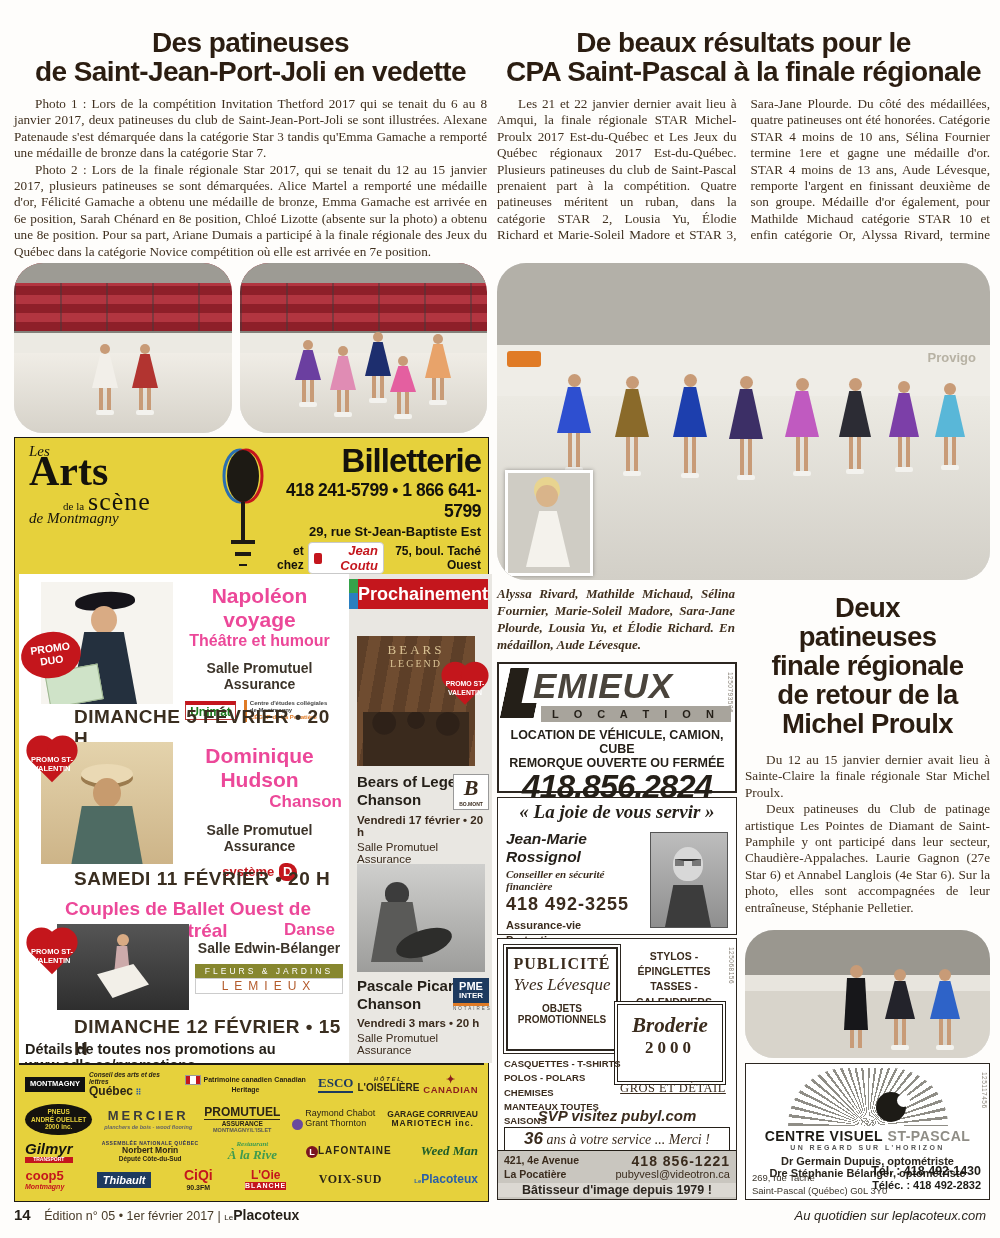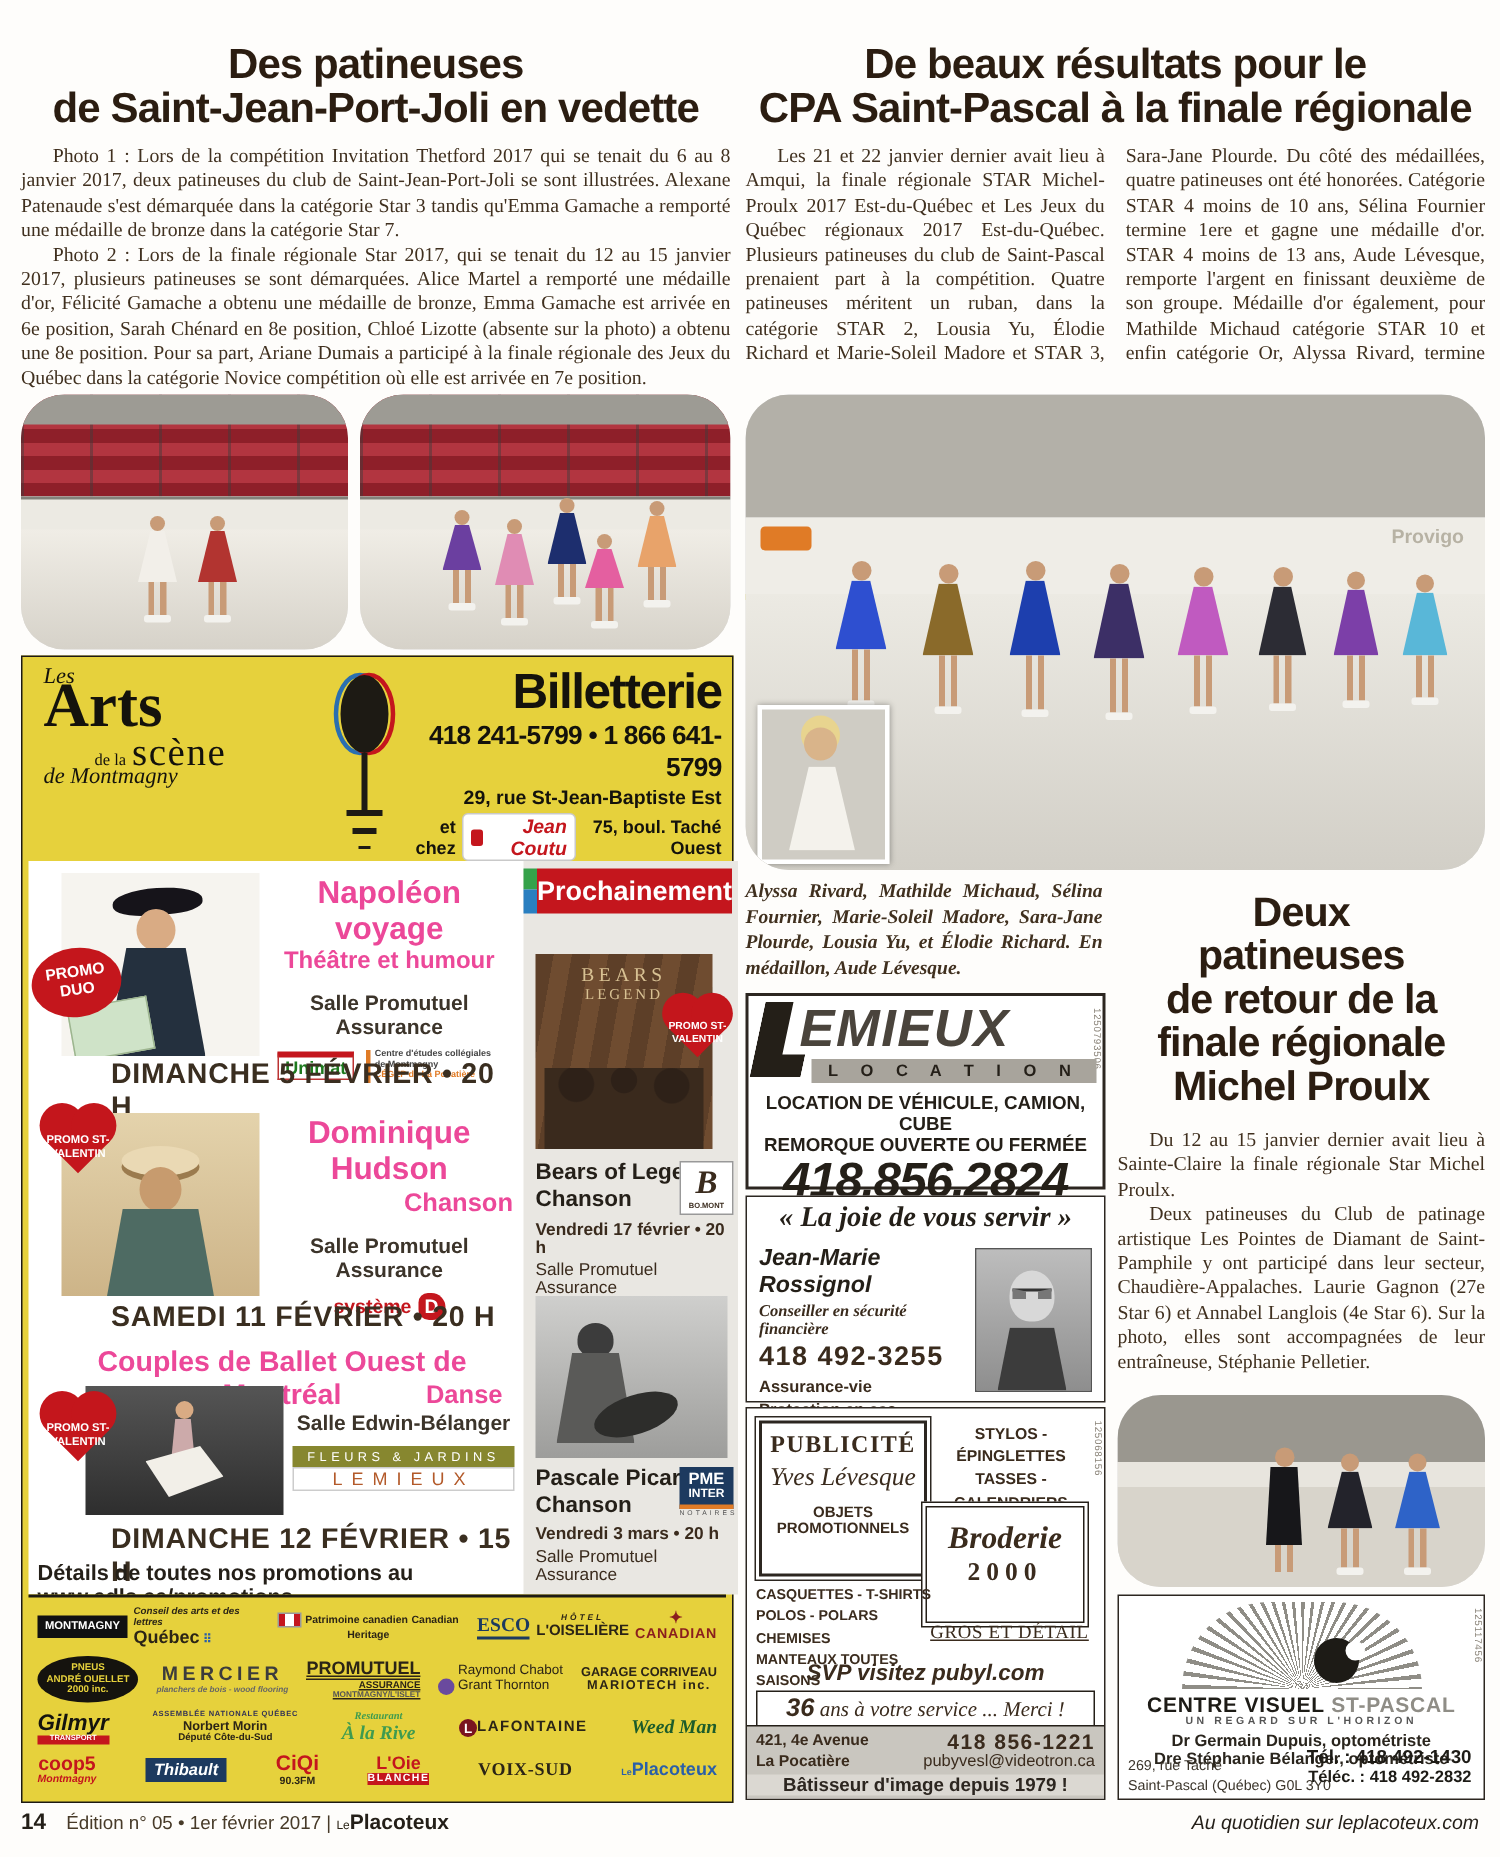--- a/index.html
+++ b/index.html
@@ -196,22 +196,22 @@
     <div style="position:absolute;left:8px;bottom:4px;width:82px;height:100px;background:#cfccc4;border:3px solid #fff;box-shadow:0 0 4px rgba(0,0,0,.35);">
       <span style="position:absolute;left:28px;top:12px;width:22px;height:22px;border-radius:50%;background:#d9b48a;box-shadow:0 -6px 0 2px #e8d48f;"></span>
       <span style="position:absolute;left:18px;top:38px;width:44px;height:56px;background:#f4f2ec;clip-path:polygon(30% 0,70% 0,100% 100%,0 100%);"></span>
     </div>
   </div>
   <div class="abs serif" style="left:497px;top:585px;width:238px;font-size:13px;line-height:17px;font-weight:bold;font-style:italic;color:#40301f;text-align:justify;">Alyssa Rivard, Mathilde Michaud, Sélina Fournier, Marie-Soleil Madore, Sara-Jane Plourde, Lousia Yu, et Élodie Richard. En médaillon, Aude Lévesque.</div>
 
   <div class="abs hl" style="left:745px;top:593px;width:245px;font-size:27.5px;line-height:29px;">
     <div>Deux</div>
     <div>patineuses</div>
+    <div>finale régionale</div>
     <div>de retour de la</div>
-    <div>finale régionale</div>
     <div>Michel Proulx</div>
   </div>
   <div class="abs body-txt just" style="left:745px;top:752px;width:245px;">
     <p class="art">Du 12 au 15 janvier dernier avait lieu à Sainte-Claire la finale régionale Star Michel Proulx.</p>
     <p class="art">Deux patineuses du Club de patinage artistique Les Pointes de Diamant de Saint-Pamphile y ont participé dans leur secteur, Chaudière-Appalaches. Laurie Gagnon (27e Star 6) et Annabel Langlois (4e Star 6). Sur la photo, elles sont accompagnées de leur entraîneuse, Stéphanie Pelletier.</p>
   </div>
   <div class="photo" style="left:745px;top:930px;width:245px;height:128px;">
     <div style="position:absolute;inset:0;background:linear-gradient(#9a978f 0 35%,#e8e5de 35% 48%,#d8d4cb 48%);"></div>
     <div class="sk" style="left:96px;bottom:10px;--d:#17171a;--h:52px">
         <i class="h" style="width:13px;height:13px"></i>
@@ -479,21 +479,21 @@
         <span class="sp" style="background:#111;color:#fff;padding:3px 5px;font-size:7.5px;">MONTMAGNY</span>
         <span class="sp" style="text-align:left;"><i style="display:block;font-size:6.5px;font-style:italic;">Conseil des arts et des lettres</i><b style="font-size:12px;">Québec</b> <span style="color:#2a5fa8;font-size:8px;">⠿</span></span>
         <span class="sp"><span style="display:inline-block;width:14px;height:8px;background:linear-gradient(90deg,#c4161d 0 28%,#fff 28% 72%,#c4161d 72%);border:1px solid #999;vertical-align:middle;"></span> <span style="font-size:7px;">Patrimoine canadien</span> <span style="font-size:7px;">Canadian Heritage</span></span>
         <span class="sp serif" style="color:#1d3a5f;font-size:13px;border-bottom:2px solid #1d3a5f;">ESCO</span>
         <span class="sp"><i style="display:block;font-size:5.5px;letter-spacing:2px;">HÔTEL</i><b style="font-size:10px;">L'OISELIÈRE</b></span>
         <span class="sp" style="color:#8a1e1e;"><span style="color:#8a1e1e;font-size:11px;">✦</span><b style="display:block;font-size:9.5px;letter-spacing:.5px;">CANADIAN</b></span>
       </div>
       <div class="sprow">
         <span class="sp" style="background:#15130e;color:#e6d13c;border-radius:50%;padding:4px 6px;font-size:6.5px;line-height:1.2;"><span>PNEUS</span><br><span>ANDRÉ OUELLET</span><br><span>2000 inc.</span></span>
         <span class="sp"><b style="font-size:13px;letter-spacing:3px;color:#3c3c3c;">MERCIER</b><i style="display:block;font-size:5.5px;color:#666;">planchers de bois - wood flooring</i></span>
-        <span class="sp" style="text-align:right;text-decoration:underline;"><b style="font-size:12px;color:#2b2416;">PROMUTUEL</b><span style="display:block;font-size:6.5px;border-top:1px solid #2b2416;">ASSURANCE</span><span style="display:block;font-size:5.5px;color:#555;">MONTMAGNY/L'ISLET</span></span>
+        <span class="sp" style="text-align:center;"><b style="font-size:12px;color:#2b2416;">PROMUTUEL</b><span style="display:block;font-size:6.5px;border-top:1px solid #2b2416;">ASSURANCE</span><span style="display:block;font-size:5.5px;color:#555;">MONTMAGNY/L'ISLET</span></span>
         <span class="sp" style="text-align:left;"><span style="display:inline-block;width:11px;height:11px;border-radius:50%;background:#6a4a9e;vertical-align:middle;margin-right:2px;"></span><span style="display:inline-block;font-size:9px;font-weight:normal;text-align:left;"><span>Raymond Chabot</span><br><span>Grant Thornton</span></span></span>
         <span class="sp"><span style="font-size:8.5px;">GARAGE CORRIVEAU</span><br><span style="font-size:8.5px;letter-spacing:1px;">MARIOTECH inc.</span></span>
       </div>
       <div class="sprow">
         <span class="sp"><b style="font-size:15px;font-style:italic;color:#15130e;">Gilmyr</b><span style="display:block;font-size:5px;background:#c4161d;color:#fff;">TRANSPORT</span></span>
         <span class="sp"><span style="display:block;font-size:5px;letter-spacing:.5px;color:#335;">ASSEMBLÉE NATIONALE QUÉBEC</span><b style="font-size:8.5px;">Norbert Morin</b><span style="display:block;font-size:6.5px;">Député Côte-du-Sud</span></span>
         <span class="sp serif" style="color:#3f9b4f;"><i style="display:block;font-size:7px;">Restaurant</i><i style="font-size:13px;">À la Rive</i></span>
         <span class="sp"><span style="display:inline-block;width:12px;height:12px;border-radius:50%;background:#7a1420;color:#fff;font-size:9px;line-height:12px;vertical-align:middle;">L</span><b style="font-size:10px;letter-spacing:1px;">LAFONTAINE</b></span>
         <span class="sp serif" style="color:#1d5c2a;font-size:13px;font-weight:bold;font-style:italic;">Weed Man</span>
       </div>

